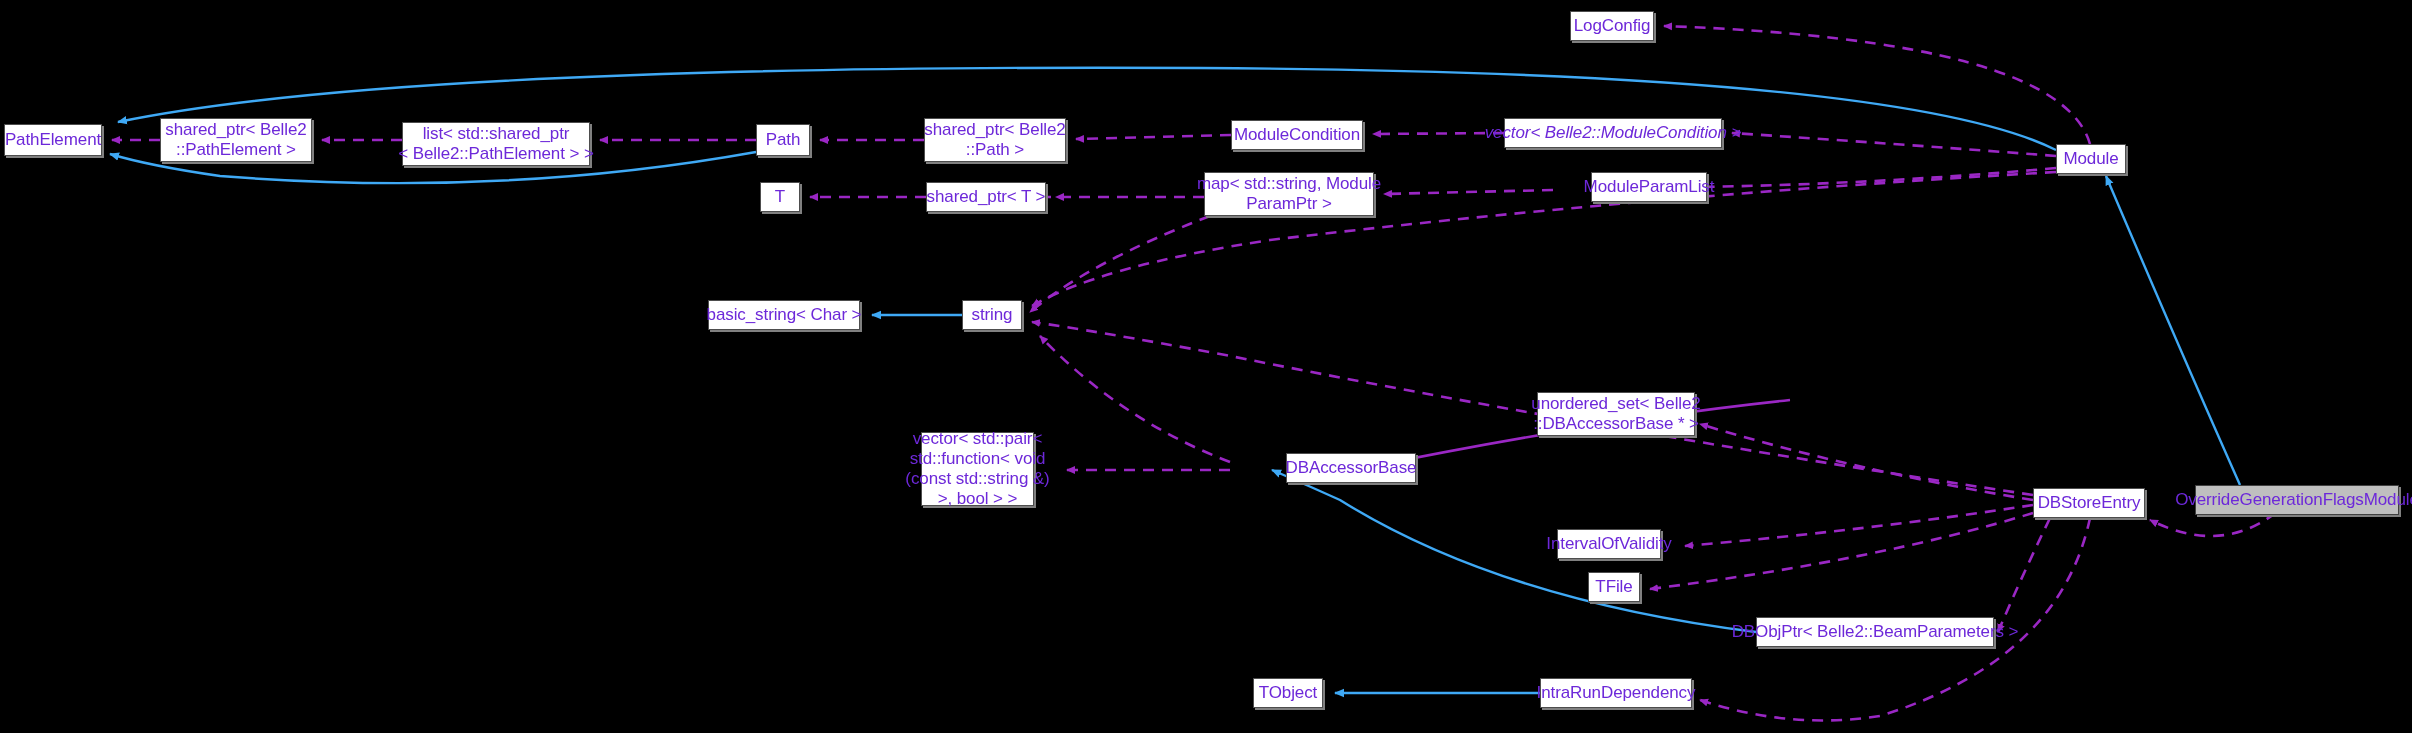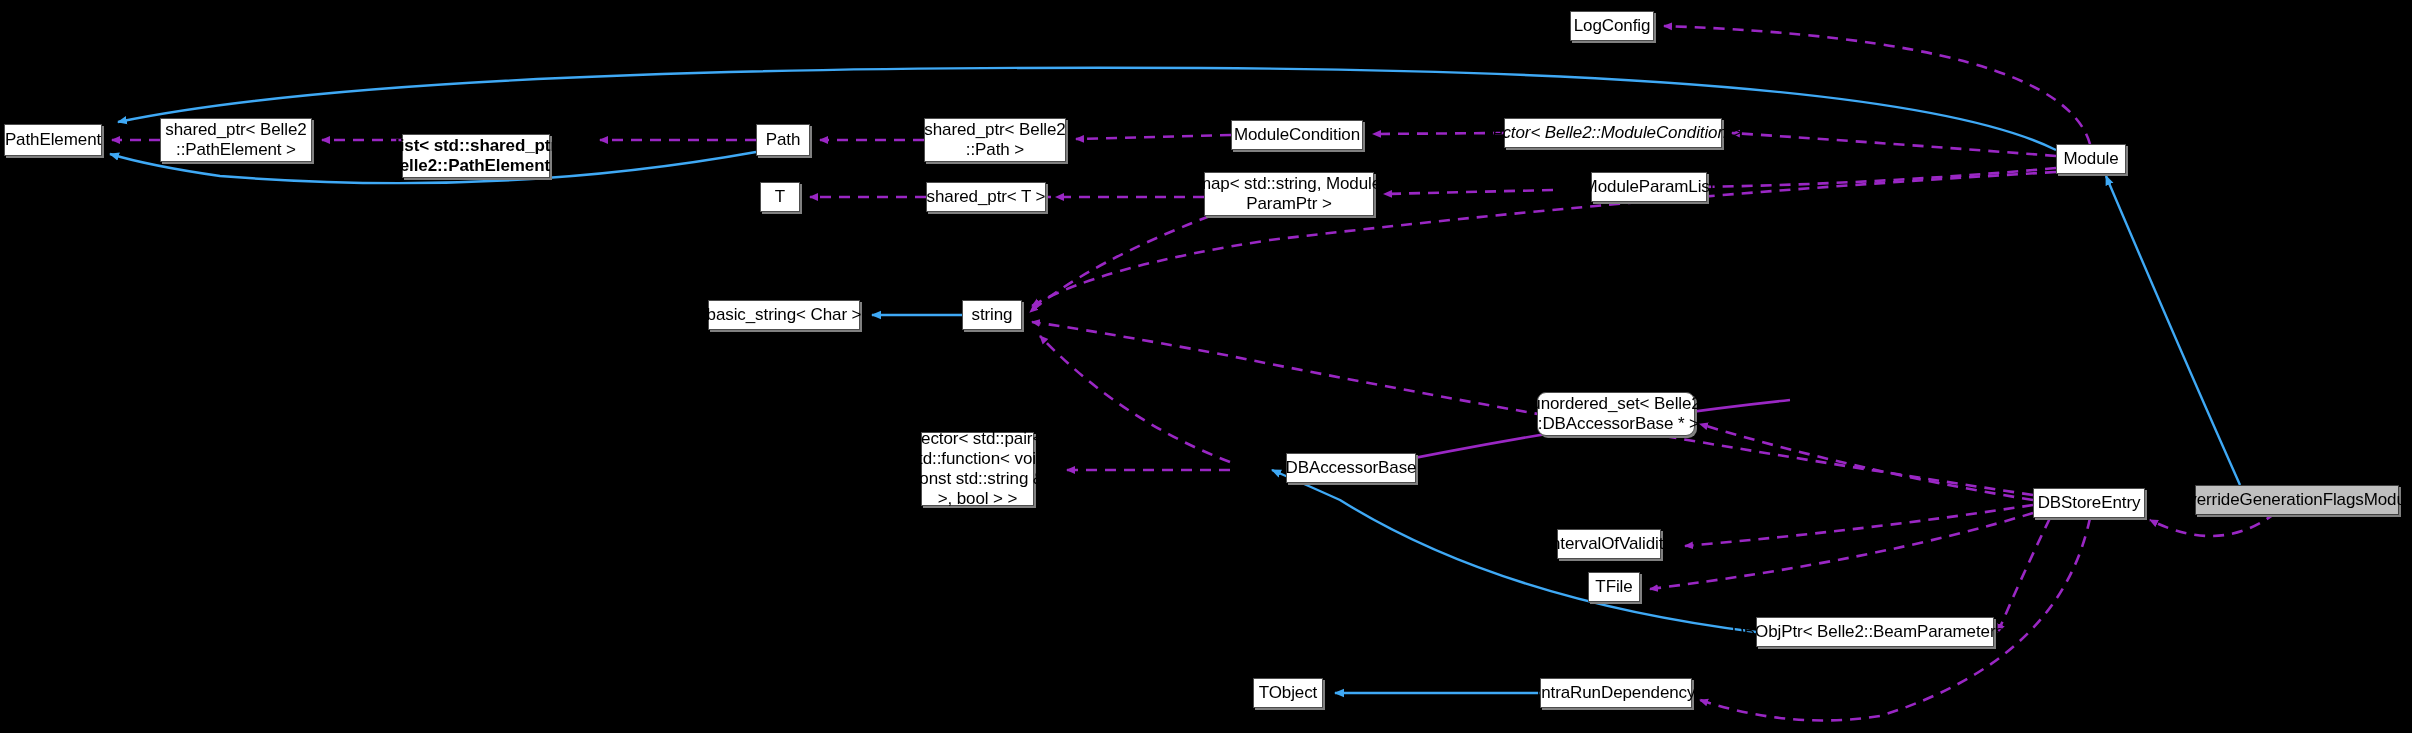--- a/index.html
+++ b/index.html
@@ -22,21 +22,21 @@
     width: 2412px;
     height: 733px;
     pointer-events: none;
   }
   .node {
     position: absolute;
     box-sizing: border-box;
     background: #ffffff;
     border: 1px solid #4d4d4d;
     box-shadow: 2px 2px 0 0 #808080;
-    color: #000000;
+    color: #6d28d9;
     font-size: 17px;
     line-height: 1.18;
     text-align: center;
     display: flex;
     align-items: center;
     justify-content: center;
     white-space: pre;
     letter-spacing: -0.1px;
     z-index: 5;
   }
@@ -95,37 +95,37 @@
       <path d="M2240,485 Q2180,350 2106,176" marker-end="url(#ah-inherit)"></path>
       <path d="M2056,150 Q1900,72 1200,68 Q400,64 118,122" marker-end="url(#ah-inherit)"></path>
       <path d="M756,152 Q500,198 220,176 Q150,166 110,154" marker-end="url(#ah-inherit)"></path>
     </g>
   </svg>
 
   <div id="node-layer">
       <div class="node" style="left: 4px; top: 124px; width: 98px; height: 32px;">PathElement</div>
       <div class="node" style="left: 160px; top: 118px; width: 152px; height: 44px;">shared_ptr&lt; Belle2
 ::PathElement &gt;</div>
-      <div class="node" style="left: 402px; top: 134px; width: 148px; height: 44px; font-weight: bold;">list&lt; std::shared_ptr
+      <div class="node" style="left: 402px; top: 122px; width: 188px; height: 44px;">list&lt; std::shared_ptr
 &lt; Belle2::PathElement &gt; &gt;</div>
       <div class="node" style="left: 756px; top: 124px; width: 54px; height: 32px;">Path</div>
       <div class="node" style="left: 924px; top: 118px; width: 142px; height: 44px;">shared_ptr&lt; Belle2
 ::Path &gt;</div>
       <div class="node" style="left: 1231px; top: 120px; width: 132px; height: 30px;">ModuleCondition</div>
       <div class="node" style="left: 1504px; top: 118px; width: 218px; height: 30px; font-style: italic;">vector&lt; Belle2::ModuleCondition &gt;</div>
       <div class="node" style="left: 1570px; top: 11px; width: 84px; height: 30px;">LogConfig</div>
       <div class="node" style="left: 2056px; top: 144px; width: 70px; height: 30px;">Module</div>
       <div class="node" style="left: 760px; top: 182px; width: 40px; height: 30px;">T</div>
       <div class="node" style="left: 926px; top: 182px; width: 120px; height: 30px;">shared_ptr&lt; T &gt;</div>
       <div class="node" style="left: 1204px; top: 172px; width: 170px; height: 44px;">map&lt; std::string, Module
 ParamPtr &gt;</div>
       <div class="node" style="left: 1553px; top: 172px; width: 116px; height: 30px; margin-left: 38px;">ModuleParamList</div>
       <div class="node" style="left: 708px; top: 300px; width: 152px; height: 30px;">basic_string&lt; Char &gt;</div>
       <div class="node" style="left: 962px; top: 300px; width: 60px; height: 30px;">string</div>
-      <div class="node" style="left: 1537px; top: 392px; width: 158px; height: 44px; border-radius: 9px;">unordered_set&lt; Belle2
+      <div class="node" style="left: 1537px; top: 392px; width: 158px; height: 44px;">unordered_set&lt; Belle2
 ::DBAccessorBase * &gt;</div>
       <div class="node" style="left: 921px; top: 432px; width: 113px; height: 74px;">vector&lt; std::pair&lt;
 std::function&lt; void
 (const std::string &amp;)
 &gt;, bool &gt; &gt;</div>
       <div class="node" style="left: 1286px; top: 453px; width: 130px; height: 30px;">DBAccessorBase</div>
       <div class="node" style="left: 2033px; top: 488px; width: 112px; height: 30px;">DBStoreEntry</div>
       <div class="node focus" style="left: 2195px; top: 485px; width: 204px; height: 30px;">OverrideGenerationFlagsModule</div>
       <div class="node" style="left: 1557px; top: 529px; width: 104px; height: 30px;">IntervalOfValidity</div>
       <div class="node" style="left: 1588px; top: 572px; width: 52px; height: 30px;">TFile</div>

